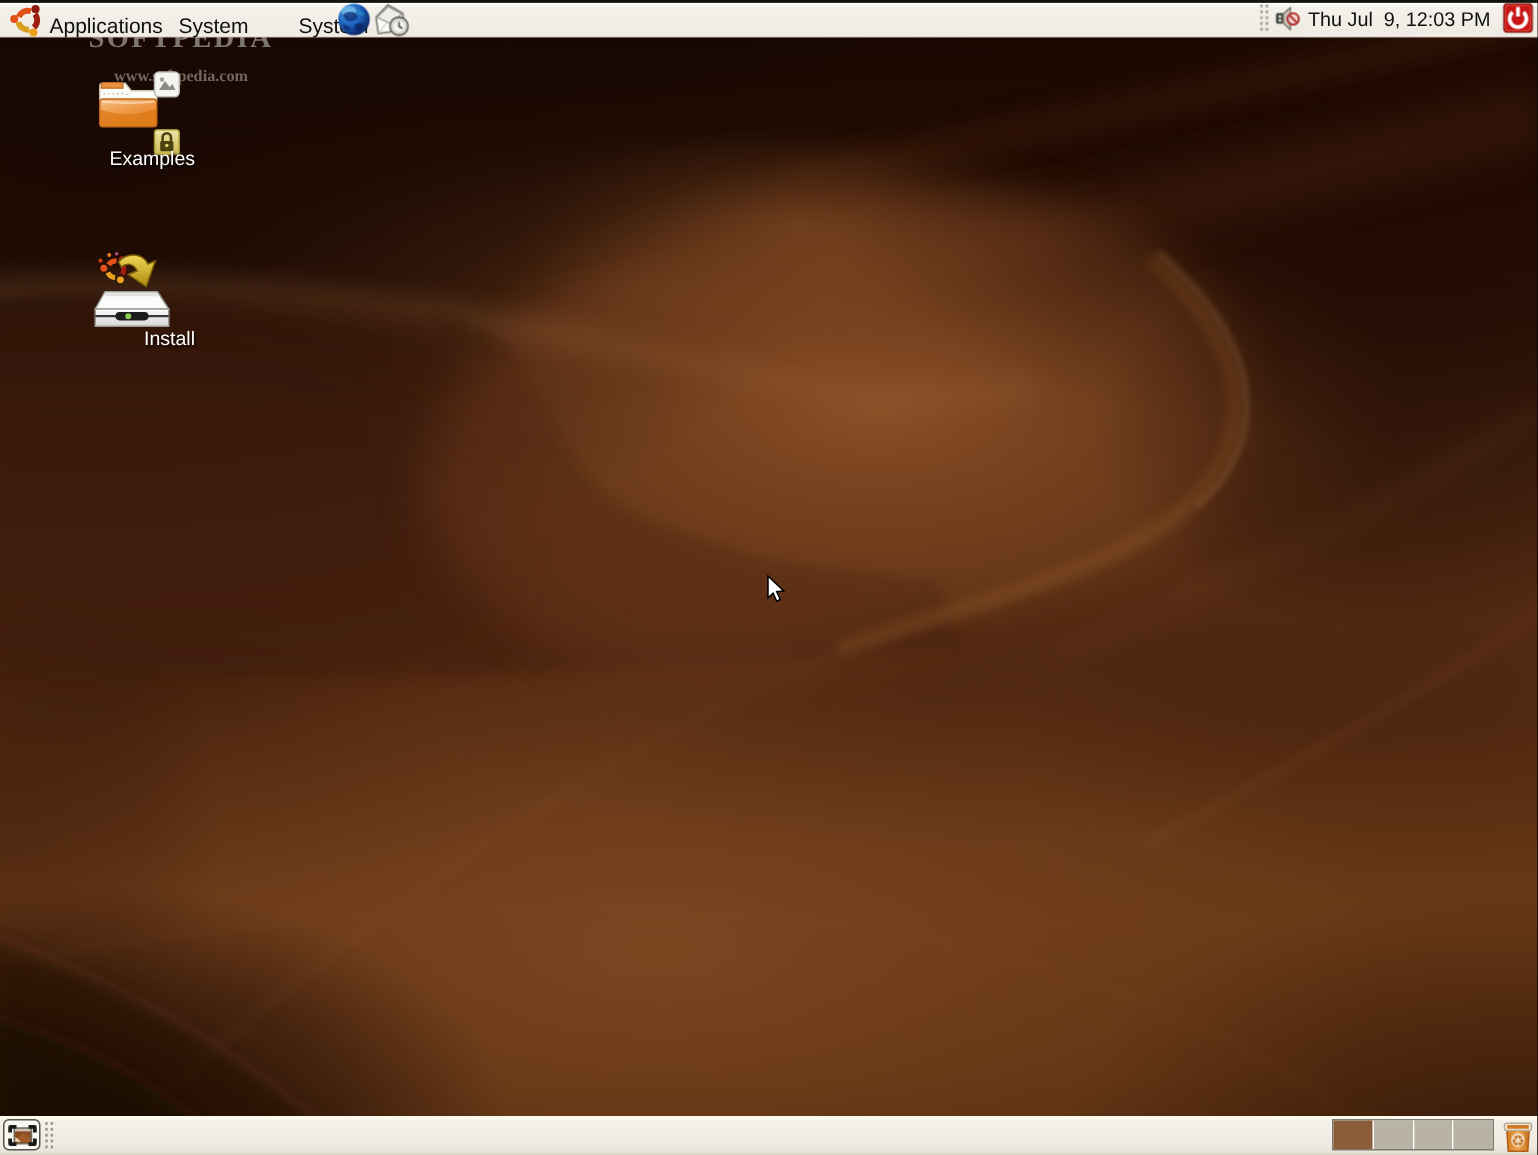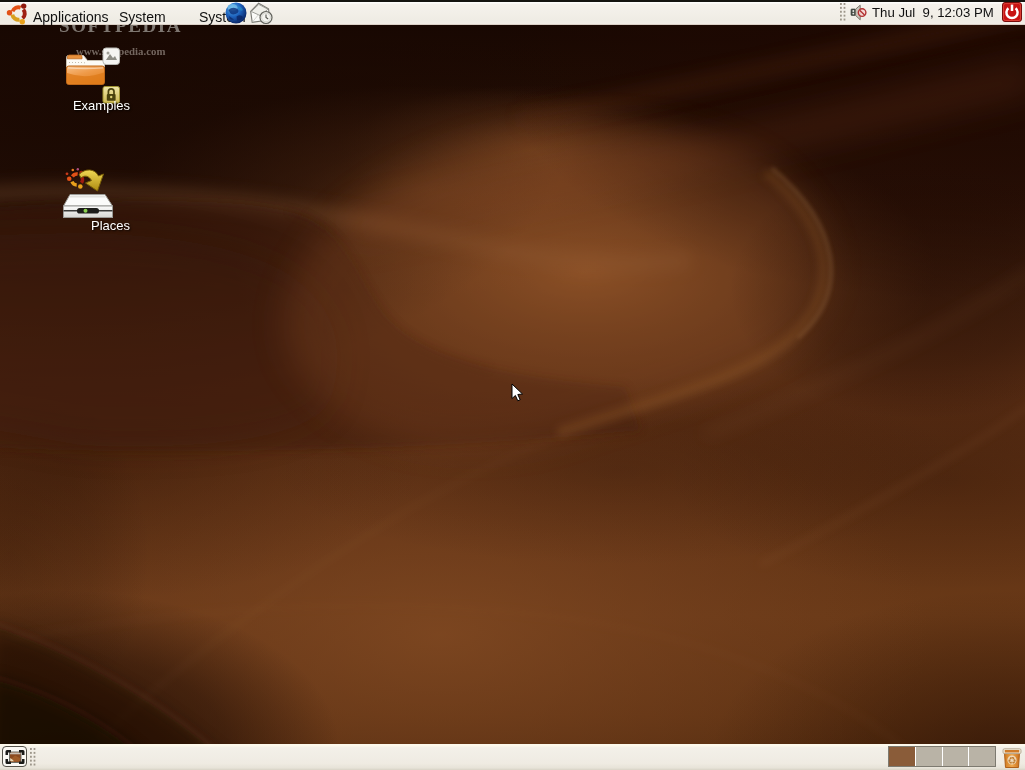--- a/index.html
+++ b/index.html
@@ -188,21 +188,21 @@
 
 <path d="M 19 9.5 C 25 3 35 3.5 38.5 11 L 43.5 9 L 37.5 26 L 25.5 18 L 31.5 15.5 C 29 10.5 24 10 21 13 Z" fill="url(#arrow)" stroke="#7a6008" stroke-width="1"></path>
 
 <path d="M 3.5 41 L 10 29.5 L 45 29.5 L 52.5 41 Z" fill="#fbfbfa" stroke="#9a9a96" stroke-width="1"></path>
 <path d="M 10.5 30.5 L 44.5 30.5 L 45.5 32.5 L 9.5 32.5 Z" fill="#e2e2de"></path>
 <rect x="3.5" y="41" width="49" height="11.5" fill="url(#drv)" stroke="#9a9a96" stroke-width="1"></rect>
 <line x1="3.5" y1="45.8" x2="52.5" y2="45.8" stroke="#3a3a38" stroke-width="1.5"></line>
 <rect x="17" y="43" width="22" height="5.6" rx="2.7" fill="#1c1c1a"></rect>
 <circle cx="25.5" cy="45.8" r="2" fill="#8ad050"></circle>
 </svg>
-<div class="iconlabel" style="left:48px;top:218px;width:82px;">Places</div>
+<div class="iconlabel" style="left:48px;top:218px;width:82px;">Install</div>
 
 <svg class="abs" style="left:511px;top:383px;" width="13" height="19" viewBox="0 0 13 19">
 <path d="M 1 1 L 1 15.5 L 4.4 12.5 L 6.8 17.8 L 9.2 16.7 L 6.8 11.5 L 11.5 11 Z" fill="#fff" stroke="#000" stroke-width="1"></path>
 </svg>
 
 <div id="toppanel">
  <svg class="abs" style="left:3px;top:1px;" width="25" height="24" viewBox="0 0 25 24">
   <path d="M 9.58 10.35 A 6.3 6.3 0 0 1 17.65 6.58" fill="none" stroke="#e25117" stroke-width="3.9"></path>
   <path d="M 20.3 8.45 A 6.3 6.3 0 0 1 19.55 17.33" fill="none" stroke="#9e1f12" stroke-width="3.9"></path>
   <path d="M 16.59 18.70 A 6.3 6.3 0 0 1 9.3 13.59" fill="none" stroke="#d8a01f" stroke-width="3.9"></path>

